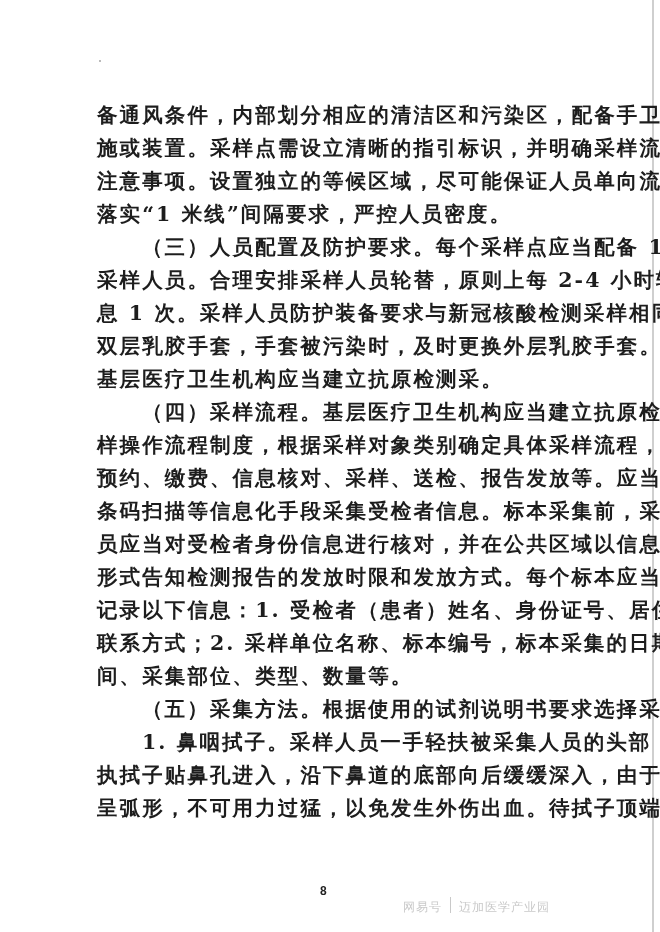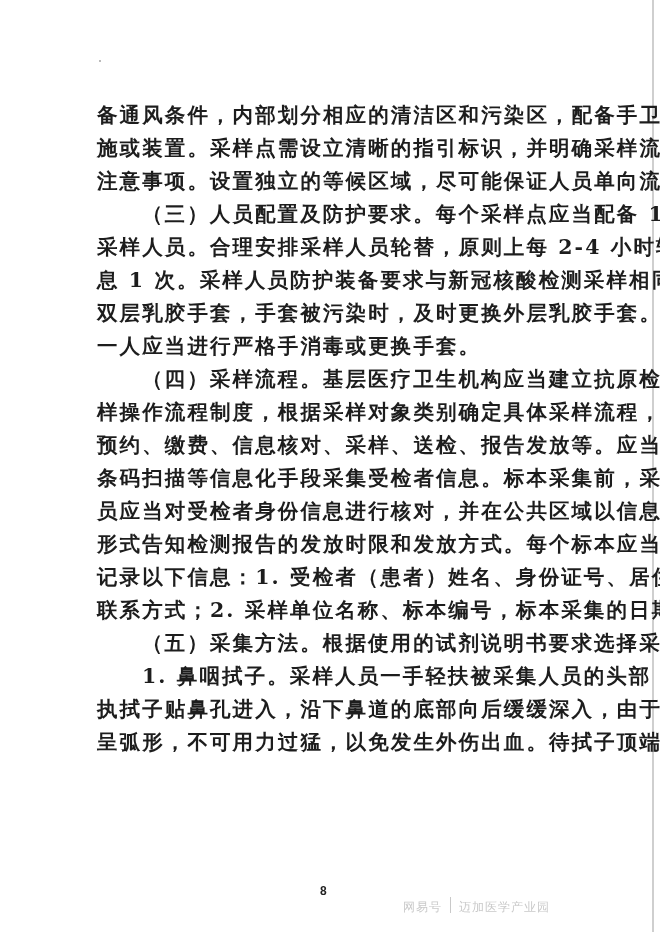--- a/index.html
+++ b/index.html
@@ -28,33 +28,35 @@
 </head>
 <body>
 
 <div class="dot"></div>
 <div class="edge-line"></div>
 
 <div class="page-body">
   <div class="line">备通风条件，内部划分相应的清洁区和污染区，配备手卫生设</div>
   <div class="line">施或装置。采样点需设立清晰的指引标识，并明确采样流程和</div>
   <div class="line">注意事项。设置独立的等候区域，尽可能保证人员单向流动，</div>
+  <div class="line">落实“1 米线”间隔要求，严控人员密度。</div>
   <div class="line indent">（三）人员配置及防护要求。每个采样点应当配备 1-2 名</div>
   <div class="line">采样人员。合理安排采样人员轮替，原则上每 2-4 小时轮岗休</div>
   <div class="line">息 1 次。采样人员防护装备要求与新冠核酸检测采样相同，戴</div>
   <div class="line">双层乳胶手套，手套被污染时，及时更换外层乳胶手套。每采</div>
-  <div class="line">一人应当进行严格手消毒或更换手套。</div>
+  <div class="line">基层医疗卫生机构应当建立抗原检测采。</div>
   <div class="line indent">（四）采样流程。基层医疗卫生机构应当建立抗原检测采</div>
   <div class="line">样操作流程制度，根据采样对象类别确定具体采样流程，包括</div>
   <div class="line">预约、缴费、信息核对、采样、送检、报告发放等。应当利用</div>
   <div class="line">条码扫描等信息化手段采集受检者信息。标本采集前，采样人</div>
   <div class="line">员应当对受检者身份信息进行核对，并在公共区域以信息公告</div>
   <div class="line">形式告知检测报告的发放时限和发放方式。每个标本应当至少</div>
   <div class="line">记录以下信息：1. 受检者（患者）姓名、身份证号、居住地址、</div>
   <div class="line">联系方式；2. 采样单位名称、标本编号，标本采集的日期、时</div>
+  <div class="line">间、采集部位、类型、数量等。</div>
   <div class="line indent">（五）采集方法。根据使用的试剂说明书要求选择采集标</div>
   <div class="line indent">1. 鼻咽拭子。采样人员一手轻扶被采集人员的头部，一手</div>
   <div class="line">执拭子贴鼻孔进入，沿下鼻道的底部向后缓缓深入，由于鼻道</div>
   <div class="line">呈弧形，不可用力过猛，以免发生外伤出血。待拭子顶端到达</div>
 </div>
 
 <div class="page-number">8</div>
 
 <div class="watermark">
   <span>网易号</span><span class="sep"></span><span>迈加医学产业园</span>

